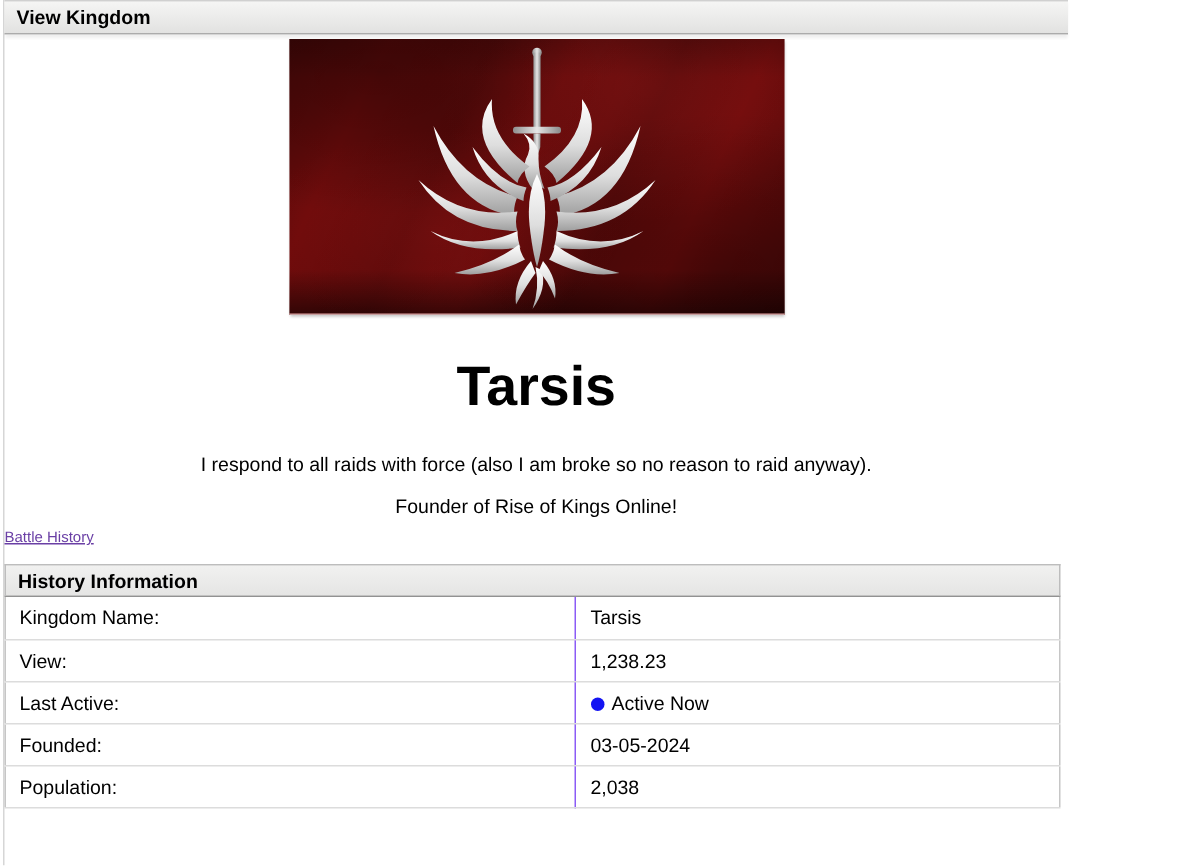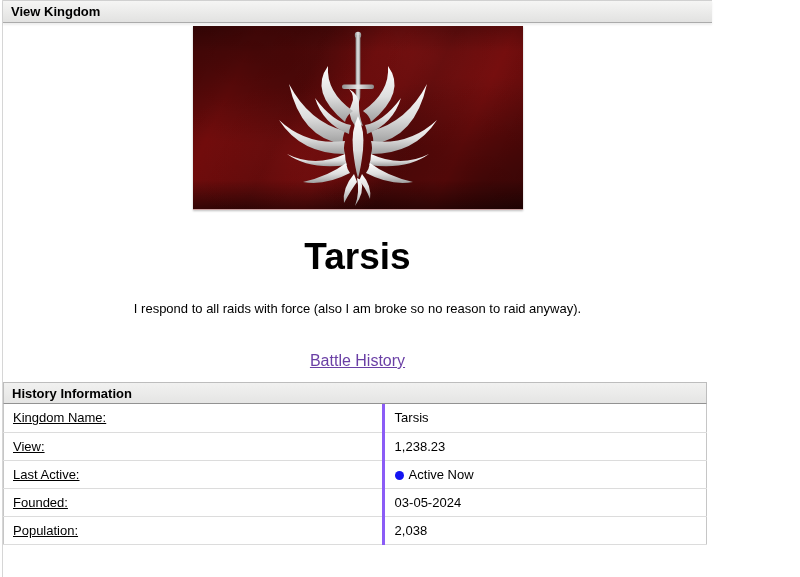--- a/index.html
+++ b/index.html
@@ -53,21 +53,21 @@
   .desc {
     margin: 26px 0 0 0;
     text-align: center;
     font-size: 13px; line-height: 16px;
   }
   .founder {
     margin: 12px 0 0 0;
     text-align: center;
     font-size: 13px; line-height: 16px;
   }
-  .link-row { margin: 7px 0 0 0; text-align: center; font-size: 16px; }
+  .link-row { margin: 7px 0 0 0; text-align: left; font-size: 10px; }
   .link-row a { color: #6a3fa5; text-decoration: underline; cursor: pointer; }
   
   .info-section { margin: 12px 5px 0 0; }
   .section-header {
     height: 22px;
     background: linear-gradient(#f1f1f0, #e5e5e4);
     border: 1px solid #bdbdbd;
     border-bottom: 1px solid #929292;
     display: flex; align-items: center;
     padding-left: 8px;
@@ -79,21 +79,21 @@
     border: 1px solid #c6c6c6;
     border-top: none;
     font-size: 13px;
   }
   table.info td {
     height: 28px;
     padding: 0 0 0 9px;
     border-bottom: 1px solid #dcdcdc;
     vertical-align: middle;
   }
-  table.info td.label { width: 54%; border-right: 3px solid #8b5cf6; text-decoration: underline; }
+  table.info td.label { width: 54%; border-right: 1px solid #8b5cf6; }
   table.info td.value { padding-left: 10px; }
   .dot {
     display: inline-block;
     width: 9px; height: 9px;
     border-radius: 50%;
     background: #1414f2;
     margin-right: 5px;
     vertical-align: -1px;
   }
 </style>
@@ -151,21 +151,21 @@
         </g>
       </svg>
     </div>
   </div>
 
   <h1 class="kingdom-name">Tarsis</h1>
 
   <p class="desc">I respond to all raids with force (also I am broke so no reason to raid anyway).</p>
 
   <p class="founder">
-    <br>
+    <span>Founder of Rise of Kings Online!</span><br>
   </p>
 
   <p class="link-row">
     <a href="#">Battle History</a>
   </p>
 
   <div class="info-section">
     <div class="section-header">
       <span>History Information</span>
     </div>

